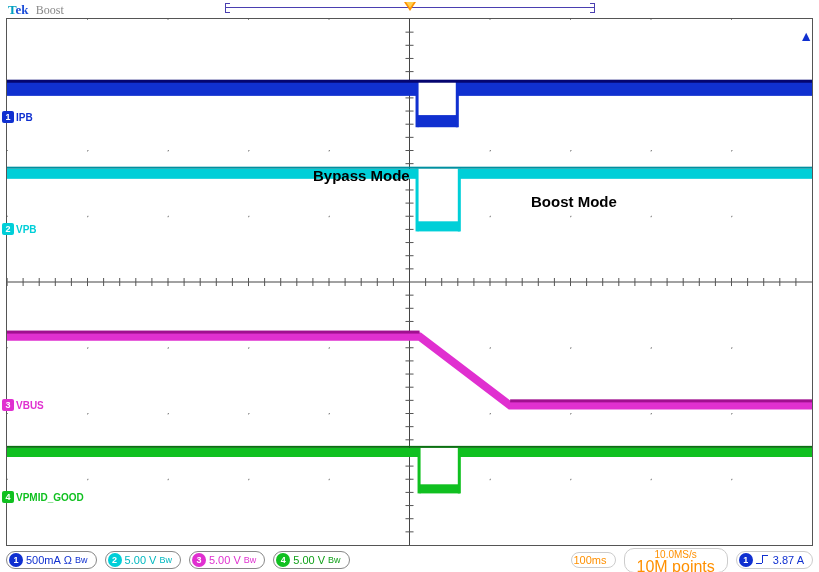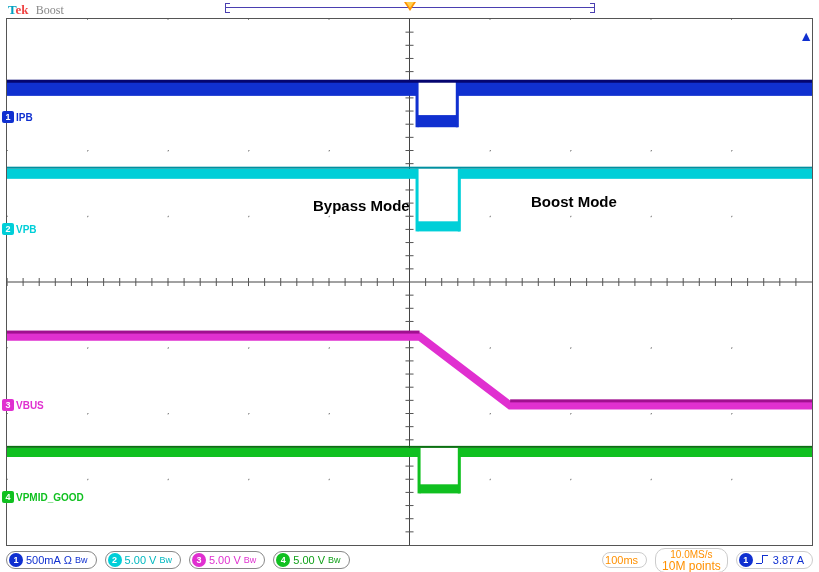--- a/index.html
+++ b/index.html
@@ -17,21 +17,21 @@
     position: absolute;
     top: 0; left: 0; right: 0;
     height: 18px;
   }
   .tek {
     position: absolute; left: 8px; top: 2px;
     font-weight: bold; font-family: Georgia, serif;
     font-size: 13px;
   }
   .tek-t { color: #00a0c0; }
-  .tek-ek { color: #ef4444; }
+  .tek-ek { color: #1d4ed8; }
   .prevu { color: #888; margin-left: 4px; font-weight: normal; font-size: 12px; }
   .top-rule {
     position: absolute; left: 225px; top: 3px; width: 370px; height: 8px;
   }
   .top-rule .bar {
     border-top: 1px solid #4a3fb0;
     position: absolute; top: 4px; left: 0; right: 0;
   }
   .top-rule .el { position: absolute; left: 0; top: 0; width: 4px; height: 8px;
     border-left:1px solid #4a3fb0; border-top:1px solid #4a3fb0; border-bottom:1px solid #4a3fb0;}
@@ -436,21 +436,21 @@
   </div>
   <div class="chflag ch3" style="top:380px">
     <span class="num">3</span>
       <span>VBUS</span>
   </div>
   <div class="chflag ch4" style="top:472px">
     <span class="num">4</span>
       <span>VPMID_GOOD</span>
   </div>
 
-  <div class="annot" style="left:306px; top:178px">Bypass Mode</div>
+  <div class="annot" style="left:306px; top:148px">Bypass Mode</div>
   <div class="annot" style="left:524px; top:174px">Boost Mode</div>
 </div>
 
 <div class="bottom">
   <div class="chip c1">
     <span class="num">1</span>
     <span>500mA</span>
     <span>Ω</span>
     <span style="font-size:9px">Bw</span>
   </div>
@@ -468,23 +468,23 @@
     <span class="num">4</span>
     <span>5.00 V</span>
     <span style="font-size:9px">Bw</span>
   </div>
 
   <div style="flex:1"></div>
 
   <div class="chip orange" style="border-color:#ccc">
     <span>100ms</span>
   </div>
-  <div class="chip orange" style="border-color:#ccc; flex-direction:column; line-height:9px; padding:1px 6px">
+  <div class="chip orange" style="border-color:#ccc; flex-direction:column; line-height:9px; padding:1px 12px">
     <span style="font-size:10px">10.0MS/s</span>
-    <span style="font-size:12px">10M points</span>
+    <span style="font-size:16px">10M points</span>
   </div>
   <div class="chip c1" style="border-color:#ccc">
     <span class="num">1</span>
     <span class="edge">
         <span></span>
       </span>
     <span>3.87 A</span>
   </div>
 </div>
 

